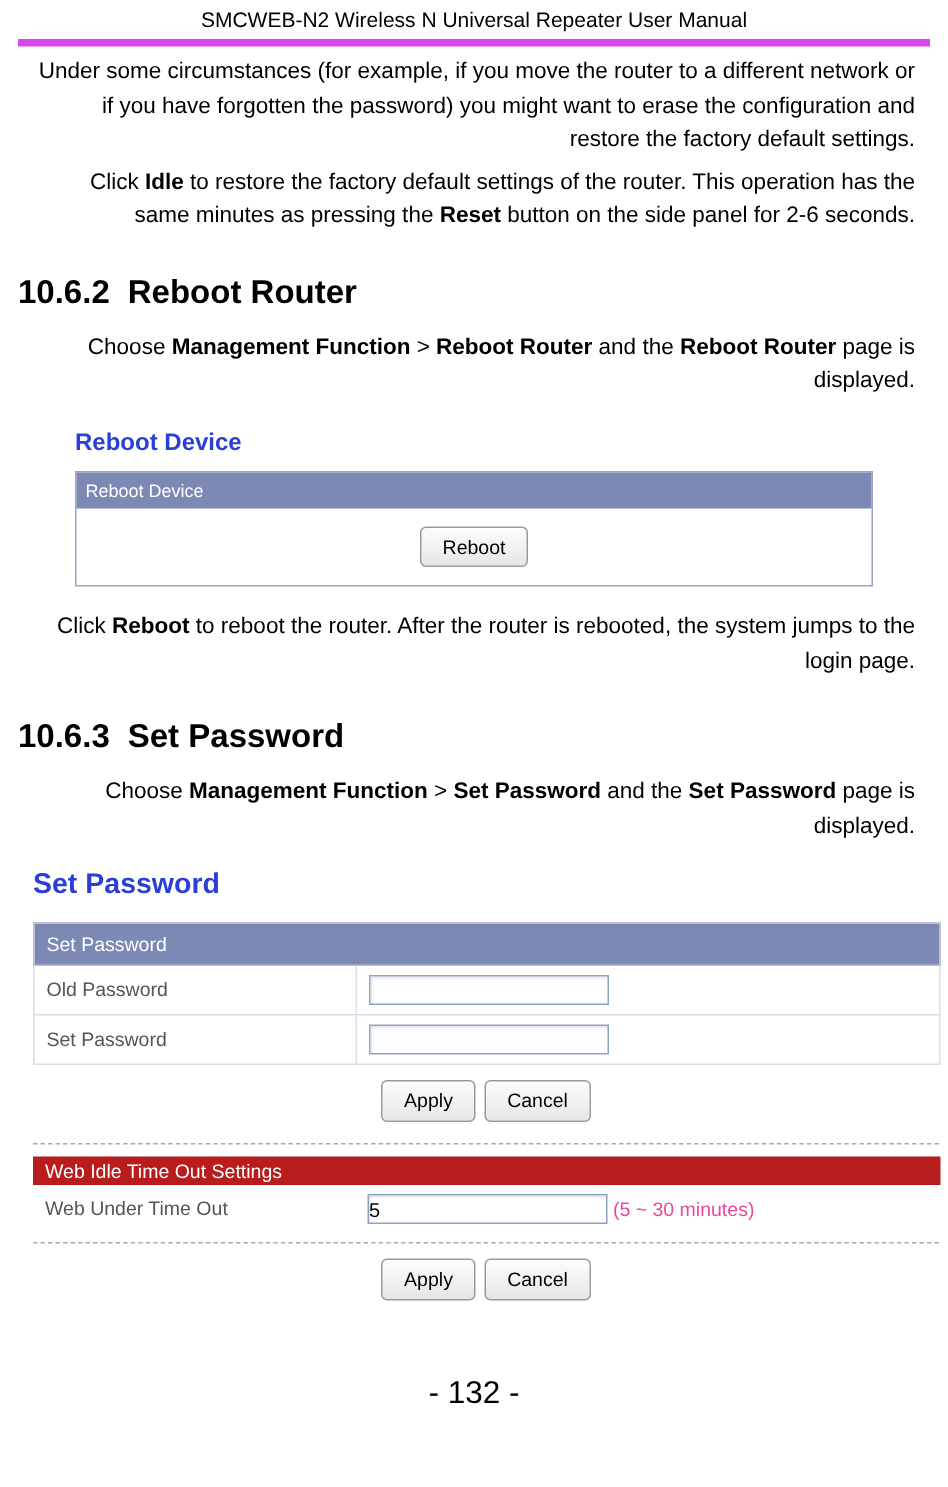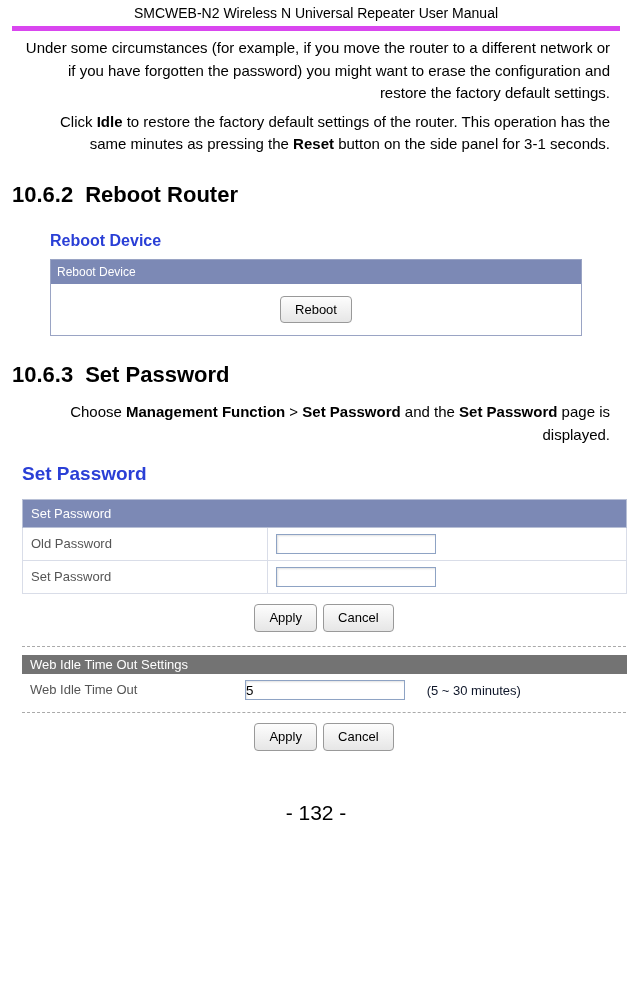--- a/index.html
+++ b/index.html
@@ -81,41 +81,41 @@
       padding: 4px 8px;
       border: 1px solid #b8c0d6;
     }
     .sp-table td {
       border: 1px solid #d9dde8;
       padding: 6px 8px;
       font-size: 13px;
       color: #555;
       background: #fff;
     }
-    .sp-table td.fieldcol { width: 245px; }
+    .sp-table td.fieldcol { width: 215px; }
     .sp-input {
       border: 1px solid #8ea3c4;
       height: 20px;
       width: 160px;
       box-shadow: inset 1px 1px 2px rgba(0,0,0,0.12);
     }
     .btn-row { text-align: center; margin: 8px 0 12px; }
     .dash-sep {
       border: none;
       border-top: 1px dashed #aaa;
       margin: 6px 8px 8px;
     }
-    .hint { color: #0f172a; font-size: 13px; margin-left: 18px; }
+    .hint { color: #ec4899; font-size: 13px; margin-left: 0; }
     .idle-table {
       border-collapse: collapse;
       width: 605px;
       margin-left: 8px;
     }
     .idle-table th {
-      background: #737373;
+      background: #b91c1c;
       color: #fff;
       text-align: left;
       font-weight: normal;
       font-size: 13px;
       padding: 0 8px;
     }
     .idle-table td {
       padding: 6px 8px;
       font-size: 13px;
       color: #555;
@@ -134,38 +134,44 @@
 <div class="page-header">
   <span>SMCWEB-N2 Wireless N Universal Repeater User Manual</span>
 </div>
 
 <div class="content">
 
   <div class="para">
     <p>Under some circumstances (for example, if you move the router to a different network or if you have forgotten the password) you might want to erase the configuration and restore the factory default settings.</p>
   </div>
   <div class="para">
-    <span>Click </span><span class="b">Idle</span><span> to restore the factory default settings of the router. This operation has the same minutes as pressing the </span><span class="b">Reset</span><span> button on the side panel for 3-1 seconds.</span>
+    <span>Click </span><span class="b">Idle</span><span> to restore the factory default settings of the router. This operation has the same minutes as pressing the </span><span class="b">Reset</span><span> button on the side panel for 2-6 seconds.</span>
   </div>
 
   <h2 class="section">
     <span class="sec-num">10.6.2</span><span>Reboot Router</span>
   </h2>
 
+  <div class="para">
+    <span>Choose </span><span class="b">Management Function</span><span> &gt; </span><span class="b">Reboot Router</span><span> and the </span><span class="b">Reboot Router</span><span> page is displayed.</span>
+  </div>
 
   <div class="reboot-fig">
     <div class="reboot-title">Reboot Device</div>
     <div class="panel">
       <div class="panel-head">Reboot Device</div>
       <div class="panel-body">
         <span class="ui-btn">Reboot</span>
       </div>
     </div>
   </div>
 
+  <div class="para">
+    <span>Click </span><span class="b">Reboot</span><span> to reboot the router. After the router is rebooted, the system jumps to the login page.</span>
+  </div>
 
   <h2 class="section">
     <span class="sec-num">10.6.3</span><span>Set Password</span>
   </h2>
 
   <div class="para">
     <span>Choose </span><span class="b">Management Function</span><span> &gt; </span><span class="b">Set Password</span><span> and the </span><span class="b">Set Password</span><span> page is displayed.</span>
   </div>
 
   <div class="sp-fig">
@@ -193,21 +199,21 @@
     </div>
 
     <hr class="dash-sep">
 
     <table class="idle-table">
       <tbody>
           <tr>
             <th colspan="2">Web Idle Time Out Settings</th>
           </tr>
       <tr>
-        <td class="fieldcol">Web Idle Time Out</td>
+        <td class="fieldcol">Web Under Time Out</td>
         <td>
           <input class="sp-input" value="5" style="">
           <span class="hint">(5 ~ 30 minutes)</span>
         </td>
       </tr>
     </tbody>
       </table>
 
     <hr class="dash-sep">
 

